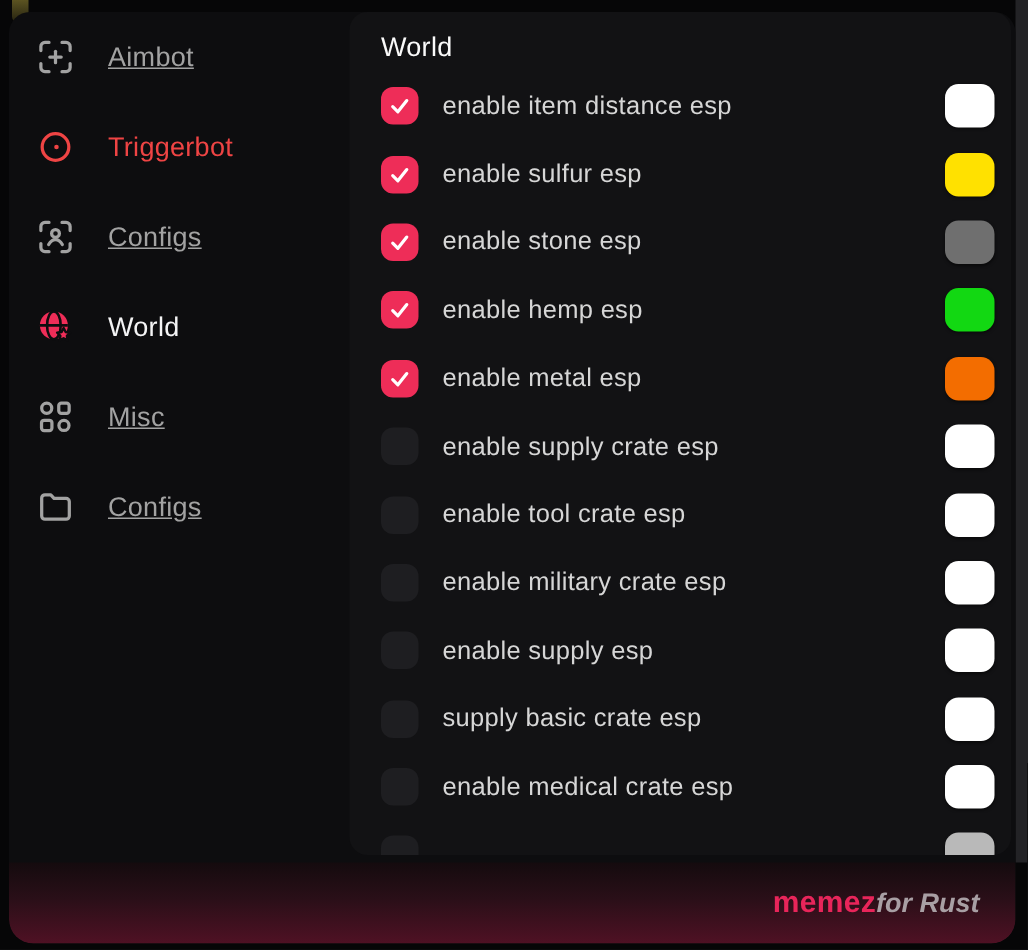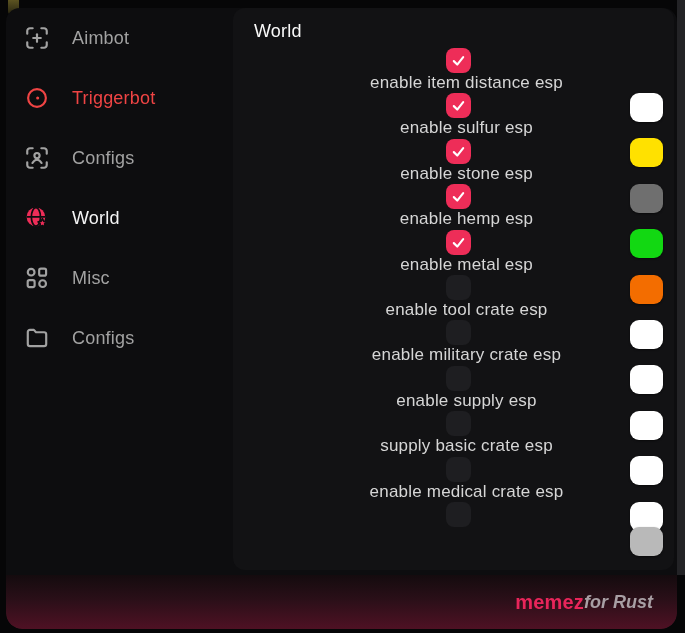--- a/index.html
+++ b/index.html
@@ -19,36 +19,36 @@
   }
 
   
   .sidebar{position:absolute;left:0;top:0;width:227px;bottom:54px;}
   .sb-item{
     display:flex;align-items:center;height:60px;padding-left:18px;gap:22px;
     cursor:pointer;user-select:none;
   }
   .sb-item .sb-icon{width:26px;height:26px;flex:none;display:flex;align-items:center;justify-content:center;}
   .sb-item .sb-label{font-size:18px;letter-spacing:.2px;}
-  .sb-item.normal{color:#a2a2a2;}
+  .sb-item.normal{color:#a2a2a2;text-decoration:underline;}
   .sb-item.dimmed{color:#ef4444;}
   .sb-item.active{color:#ee2d58;}
   .sb-item.active .sb-label{color:#f4f4f5;font-weight:500;}
 
   
   .panel{
     position:absolute;left:227px;top:0;width:441px;height:562px;
     background:#121214;border-radius:12px;overflow:hidden;
   }
   .panel-title{
     padding:13px 0 0 21px;font-size:18px;line-height:21px;
     color:#fafafa;font-weight:500;letter-spacing:.2px;
   }
   .rows{margin-top:6px;}
-  .row{height:45.4px;display:flex;align-items:center;padding:0 11px 0 21px;flex-direction:column;}
+  .row{height:45.4px;display:flex;align-items:center;padding:0 11px 0 21px;}
   .checkbox{
     width:25px;height:25px;border-radius:8px;background:#1e1e21;flex:none;
     display:flex;align-items:center;justify-content:center;cursor:pointer;
   }
   .checkbox.checked{background:#ee2d58;}
   .checkbox svg{display:none;}
   .checkbox.checked svg{display:block;}
   .row-label{margin-left:16px;font-size:17px;color:#d6d6d6;letter-spacing:.2px;}
   .swatch{
     margin-left:auto;width:33px;height:29px;border-radius:9px;flex:none;cursor:pointer;
@@ -189,20 +189,27 @@
               <polyline points="4.5,13 10,18.5 19.5,6.5"></polyline>
             </svg>
     </span>
     <span class="row-label">enable metal esp</span>
     <span class="swatch" style="background: rgb(243, 109, 0);"></span>
   </div>
         <div class="row">
     <span class="checkbox">
       
     </span>
+    <span class="row-label">enable supply crate esp</span>
+    <span class="swatch" style="background: rgb(255, 255, 255);"></span>
+  </div>
+        <div class="row">
+    <span class="checkbox">
+      
+    </span>
     <span class="row-label">enable tool crate esp</span>
     <span class="swatch" style="background: rgb(255, 255, 255);"></span>
   </div>
         <div class="row">
     <span class="checkbox">
       
     </span>
     <span class="row-label">enable military crate esp</span>
     <span class="swatch" style="background: rgb(255, 255, 255);"></span>
   </div>

